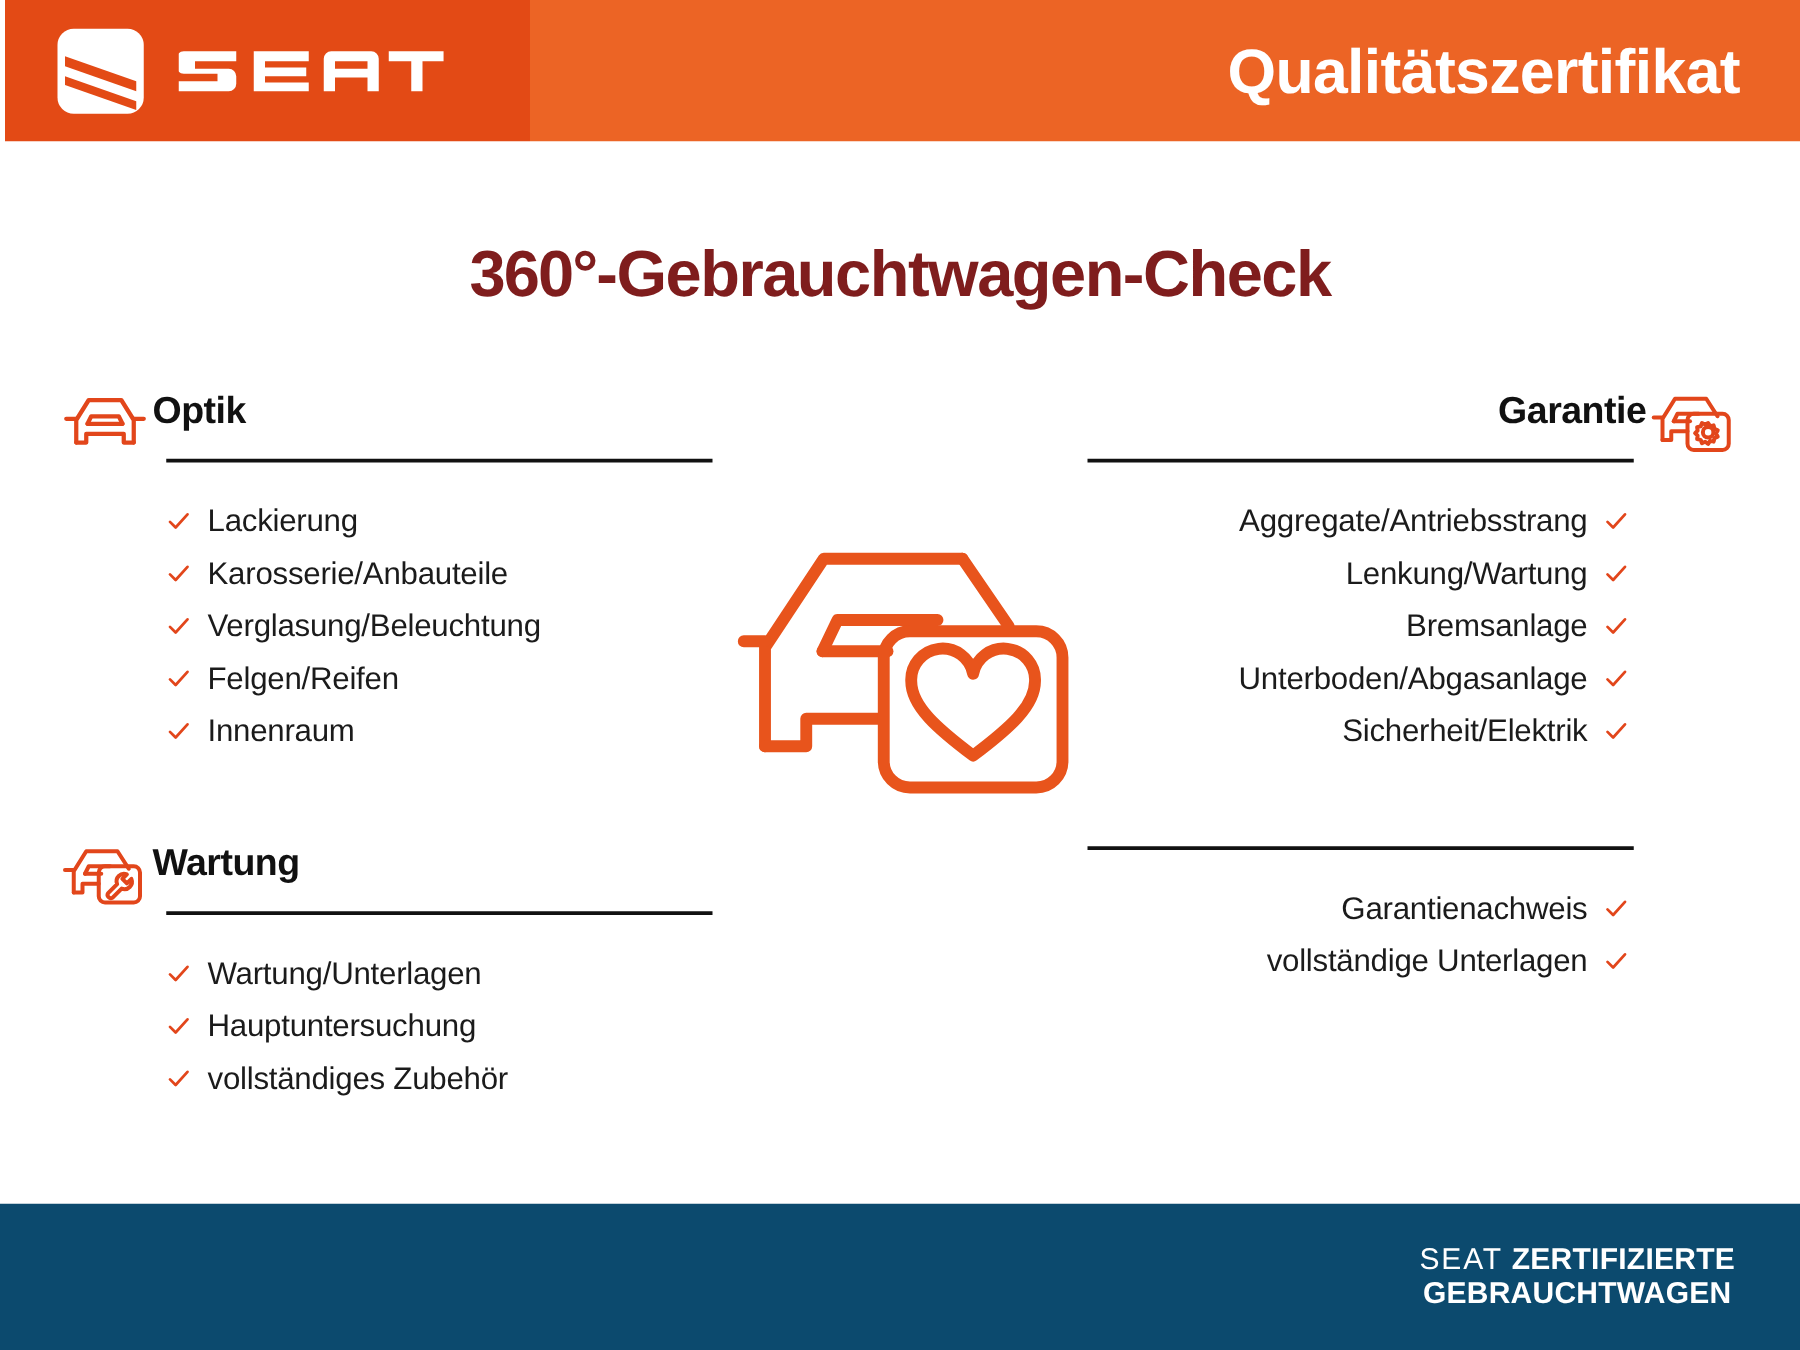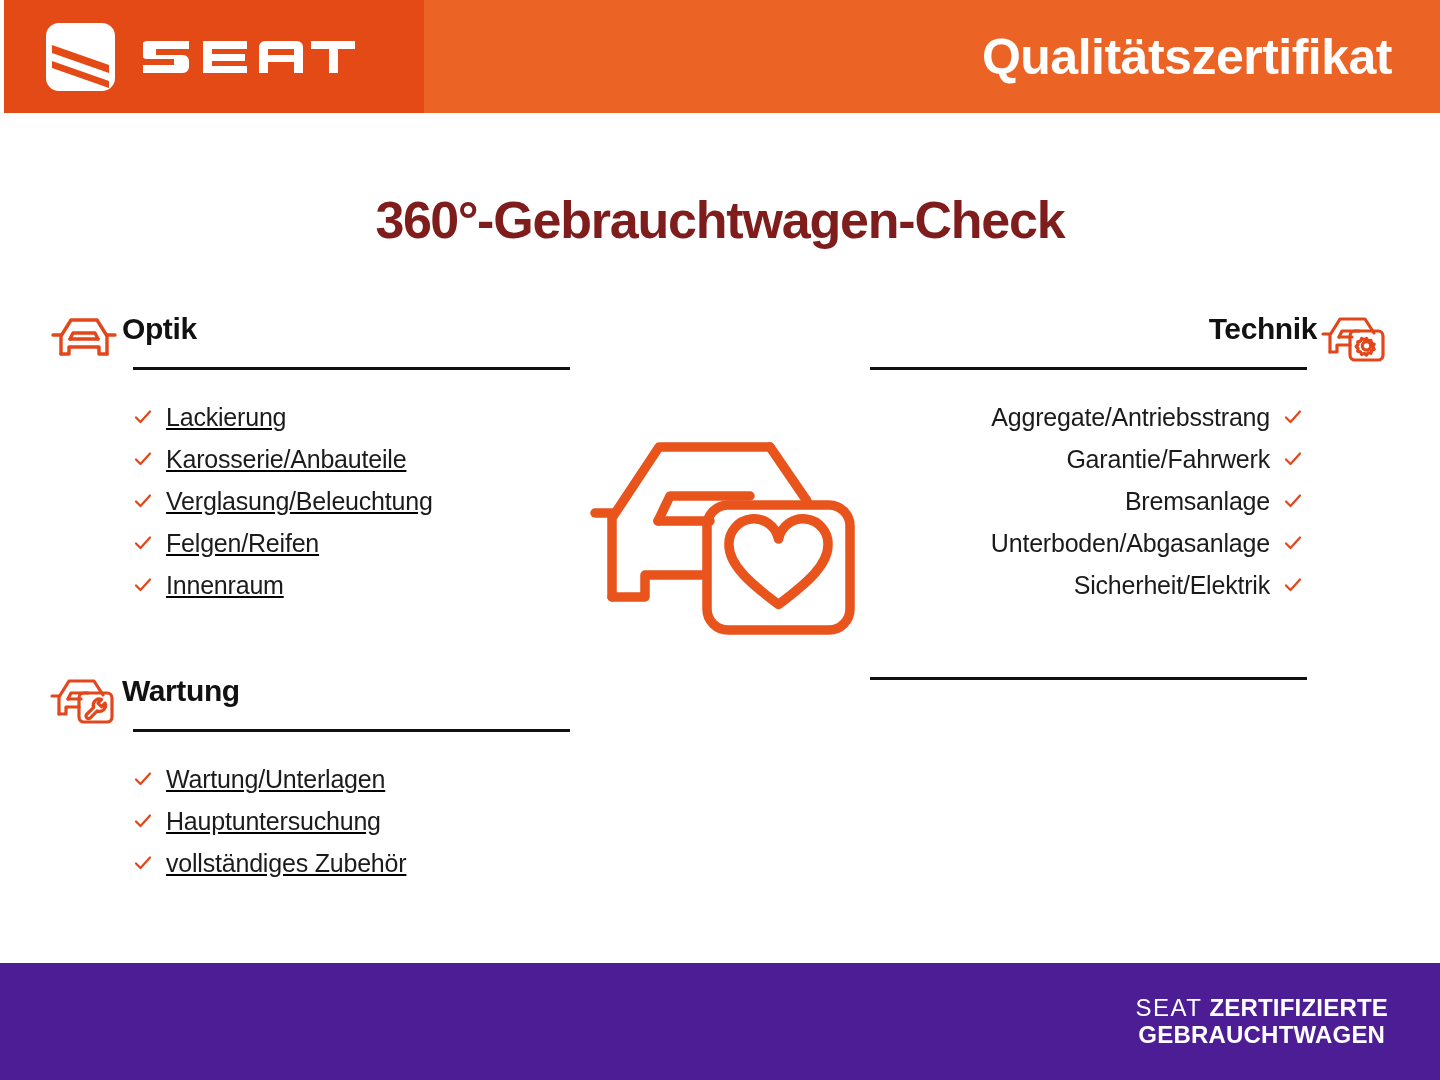--- a/index.html
+++ b/index.html
@@ -72,41 +72,41 @@
     padding-top:2px;
   }
   .sec-rule {
     height:3px; background:#111111;
     margin-top:3px;
   }
   .sec-optik .sec-rule, .sec-wartung .sec-rule { width:437px; margin-left:85px; }
   .sec-technik .sec-rule, .sec-garantie .sec-rule { width:437px; margin-left:4px; }
 
   .sec-list { list-style:none; margin-top:26px; }
-  .sec-optik .sec-list, .sec-wartung .sec-list { padding-left:85px;text-decoration:underline; }
+  .sec-optik .sec-list, .sec-wartung .sec-list { padding-left:85px; }
   .sec-technik .sec-list, .sec-garantie .sec-list { padding-right:88px; }
 
   .sec-list li {
     display:flex; align-items:center; gap:13px;
     font-size:25px; color:#1b1b1b; line-height:1;
     height:42px; letter-spacing:-0.2px; white-space:nowrap;
   }
   .sec-technik .sec-list li, .sec-garantie .sec-list li { justify-content:flex-end; }
   .check { width:20px; height:20px; flex:0 0 auto; display:block; }
 
   
   .center-art {
     position:absolute; left:590px; top:425px;
     width:272px; height:235px;
   }
 
   
   .footer {
     position:absolute; left:0; top:963px; width:1440px; height:117px;
-    background:#4c1d95;
+    background:#0c4a6e;
     display:flex; align-items:center; justify-content:flex-end;
     padding-right:52px;
   }
   .footer-lockup {
     color:#ffffff; text-align:right;
     font-size:24px; line-height:1.12; letter-spacing:0.3px;
   }
   .footer-line1 .f-light { font-weight:300; letter-spacing:1.5px; }
   .footer-line1 .f-bold  { font-weight:bold; letter-spacing:0.2px; }
   .footer-line2 { font-weight:bold; letter-spacing:0.2px;text-align:center; }
@@ -188,21 +188,21 @@
       <svg class="check" viewBox="0 0 20 20" aria-hidden="true">
           <path d="M3 10.5 L7.5 15 L17 4.5" fill="none" stroke="#E2461B" stroke-width="2.2" stroke-linecap="round" stroke-linejoin="round"></path>
         </svg>
       <span>Innenraum</span>
     </li>
   </ul>
 </div>
 
 <div class="section sec-technik">
   <div class="sec-head right">
-    <div class="sec-title">Technik</div>
+    <div class="sec-title">Garantie</div>
     <svg class="sec-icon" viewBox="0 0 72 50" aria-hidden="true">
       <g fill="none" stroke="#E2461B" stroke-width="3.2" stroke-linecap="round" stroke-linejoin="round">
         <path d="M11 40 V23 L21 7 H46 L55 21"></path>
         <path d="M11 40 H18 V33 H31"></path>
         <path d="M4 22 H11"></path>
         <path d="M20 25 H33"></path>
         <path d="M20 25 L23 19 H40"></path>
         <rect x="31" y="19" width="33" height="29" rx="5"></rect>
         <path d="M47.5 26.5 l1.6 2.4 2.8 -.6 .7 2.8 2.6 1.2 -1.4 2.5 1.4 2.5 -2.6 1.2 -.7 2.8 -2.8 -.6 -1.6 2.4 -2.3 -1.7 -2.6 1.1 -1.1 -2.6 -2.8 -.6 .4 -2.8 -2 -2 2 -2 -.4 -2.8 2.8 -.6 1.1 -2.6 2.6 1.1 z"></path>
         <circle cx="47.5" cy="33.8" r="4.2"></circle>
@@ -211,21 +211,21 @@
   </div>
   <div class="sec-rule"></div>
   <ul class="sec-list">
     <li>
       <span>Aggregate/Antriebsstrang</span>
       <svg class="check" viewBox="0 0 20 20" aria-hidden="true">
           <path d="M3 10.5 L7.5 15 L17 4.5" fill="none" stroke="#E2461B" stroke-width="2.2" stroke-linecap="round" stroke-linejoin="round"></path>
         </svg>
     </li>
     <li>
-      <span>Garantie/Fahrwerk</span>
+      <span>Lenkung/Wartung</span>
       <svg class="check" viewBox="0 0 20 20" aria-hidden="true">
           <path d="M3 10.5 L7.5 15 L17 4.5" fill="none" stroke="#E2461B" stroke-width="2.2" stroke-linecap="round" stroke-linejoin="round"></path>
         </svg>
     </li>
     <li>
       <span>Bremsanlage</span>
       <svg class="check" viewBox="0 0 20 20" aria-hidden="true">
           <path d="M3 10.5 L7.5 15 L17 4.5" fill="none" stroke="#E2461B" stroke-width="2.2" stroke-linecap="round" stroke-linejoin="round"></path>
         </svg>
     </li>
@@ -277,20 +277,34 @@
       <svg class="check" viewBox="0 0 20 20" aria-hidden="true">
           <path d="M3 10.5 L7.5 15 L17 4.5" fill="none" stroke="#E2461B" stroke-width="2.2" stroke-linecap="round" stroke-linejoin="round"></path>
         </svg>
       <span>vollständiges Zubehör</span>
     </li>
   </ul>
 </div>
 
 <div class="section sec-garantie">
   <div class="sec-rule"></div>
+  <ul class="sec-list">
+    <li>
+      <span>Garantienachweis</span>
+      <svg class="check" viewBox="0 0 20 20" aria-hidden="true">
+          <path d="M3 10.5 L7.5 15 L17 4.5" fill="none" stroke="#E2461B" stroke-width="2.2" stroke-linecap="round" stroke-linejoin="round"></path>
+        </svg>
+    </li>
+    <li>
+      <span>vollständige Unterlagen</span>
+      <svg class="check" viewBox="0 0 20 20" aria-hidden="true">
+          <path d="M3 10.5 L7.5 15 L17 4.5" fill="none" stroke="#E2461B" stroke-width="2.2" stroke-linecap="round" stroke-linejoin="round"></path>
+        </svg>
+    </li>
+  </ul>
 </div>
 
 <svg class="center-art" viewBox="0 0 272 235" aria-hidden="true">
   <g fill="none" stroke="#E8541C" stroke-width="9.5" stroke-linecap="round" stroke-linejoin="round">
     <path d="M22 172 V93 L69 22 H180"></path>
     <path d="M180 22 L217 76"></path>
     <path d="M22 172 H55 V150 H115"></path>
     <path d="M5 88 H22"></path>
     <path d="M68 96 H120"></path>
     <path d="M68 96 L80 71 H160"></path>

